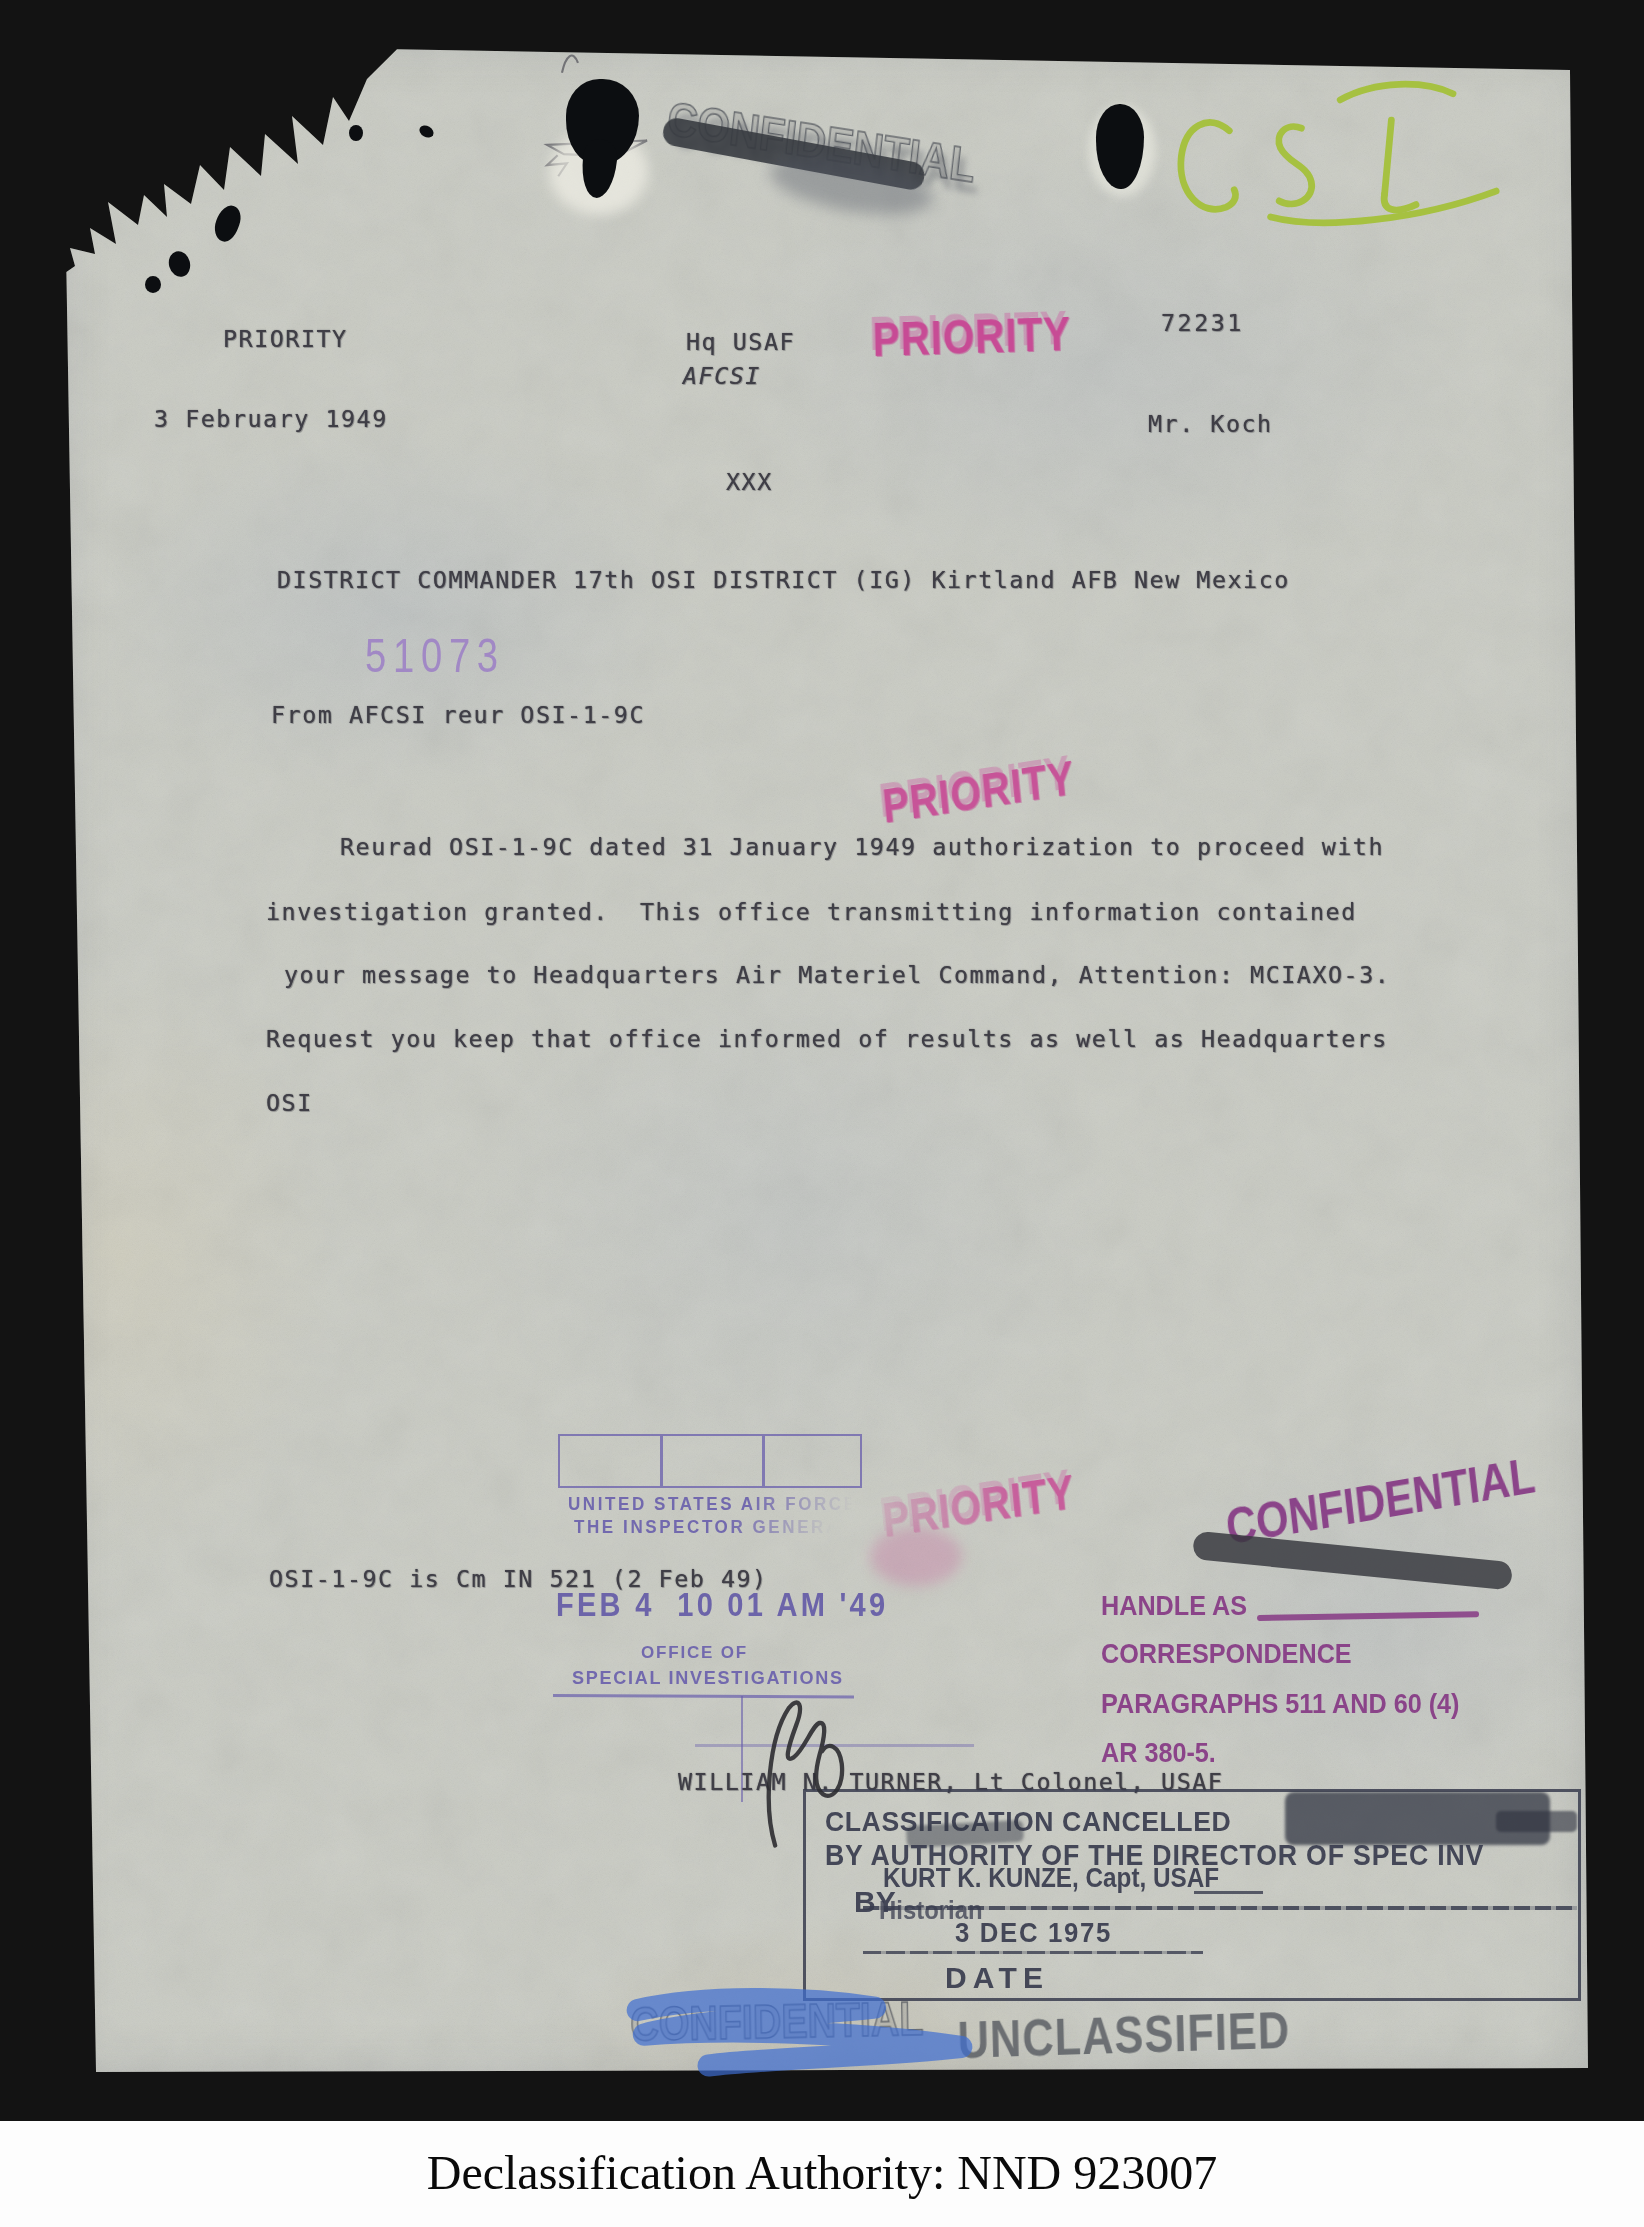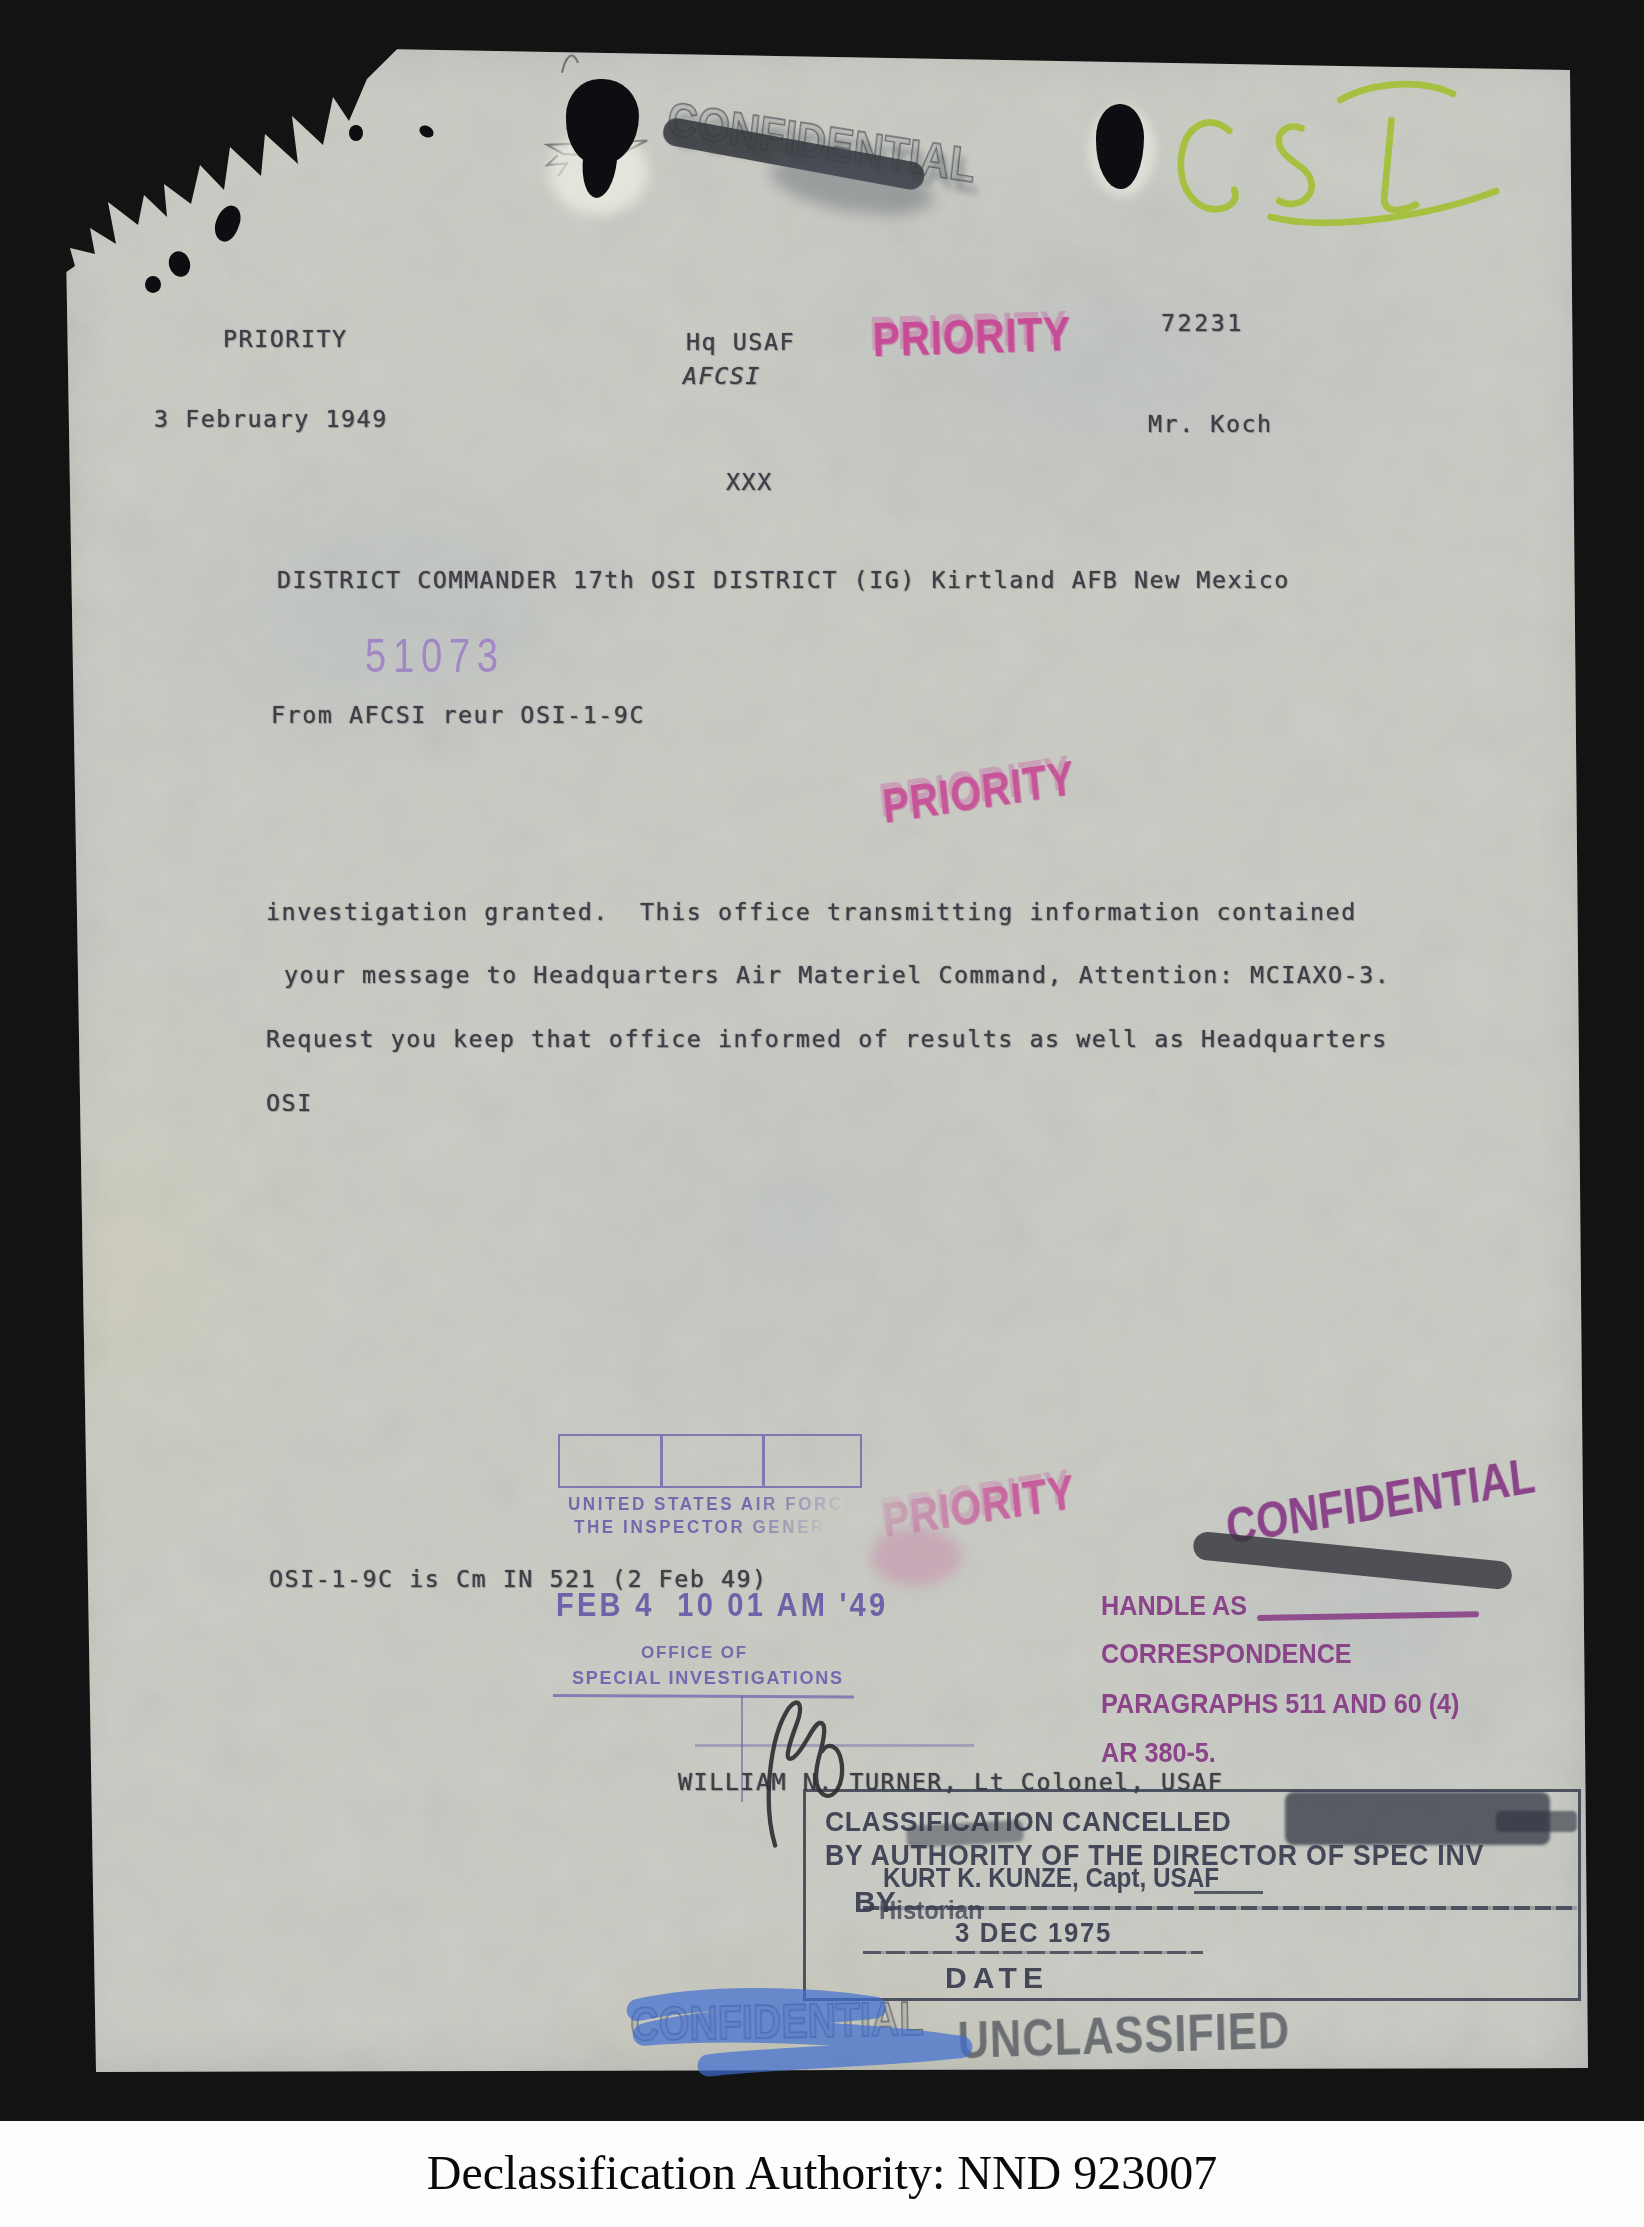--- a/index.html
+++ b/index.html
@@ -102,20 +102,21 @@
 
   <div class="typed" style="left:223px;top:327px;">PRIORITY</div>
   <div class="typed" style="left:686px;top:330px;">Hq USAF</div>
   <div class="typed" style="left:683px;top:364px;font-style:italic;">AFCSI</div>
   <div class="typed" style="left:1161px;top:311px;letter-spacing:2.5px;">72231</div>
   <div class="typed" style="left:154px;top:407px;">3 February 1949</div>
   <div class="typed" style="left:1148px;top:412px;">Mr. Koch</div>
   <div class="typed" style="left:726px;top:470px;">XXX</div>
   <div class="typed" style="left:277px;top:568px;">DISTRICT COMMANDER 17th OSI DISTRICT (IG) Kirtland AFB New Mexico</div>
   <div class="typed" style="left:271px;top:703px;">From AFCSI reur OSI-1-9C</div>
+  <div class="typed" style="left:340px;top:835px;">Reurad OSI-1-9C dated 31 January 1949 authorization to proceed with</div>
   <div class="typed" style="left:266px;top:900px;">investigation granted.  This office transmitting information contained</div>
   <div class="typed" style="left:266px;top:963px;margin-left:18px;">your message to Headquarters Air Materiel Command, Attention: MCIAXO-3.</div>
   <div class="typed" style="left:266px;top:1027px;">Request you keep that office informed of results as well as Headquarters</div>
   <div class="typed" style="left:266px;top:1091px;">OSI</div>
   <div class="typed" style="left:269px;top:1567px;">OSI-1-9C is Cm IN 521 (2 Feb 49)</div>
   <div class="typed" style="left:678px;top:1742px;margin-top:28px;">WILLIAM N. TURNER, Lt Colonel, USAF</div>
 
   <div class="stamp outline" style="left:671px;top:90px;font-size:49px;transform:scaleX(.85) rotate(7.5deg);text-shadow:6.2px 10px 8.6px rgba(75,80,92,.45);">CONFIDENTIAL</div>
   <div class="bar" style="left:666px;top:116px;width:265px;height:28px;background:rgba(54,57,63,.88);border-radius:13.6px;transform:rotate(10.5deg);filter:blur(0.6px);"></div>
   <div class="bar" style="left:774px;top:145px;width:166px;height:52px;background:rgba(80,85,97,.38);border-radius:50%;transform:rotate(10deg);filter:blur(7.4px);"></div>

